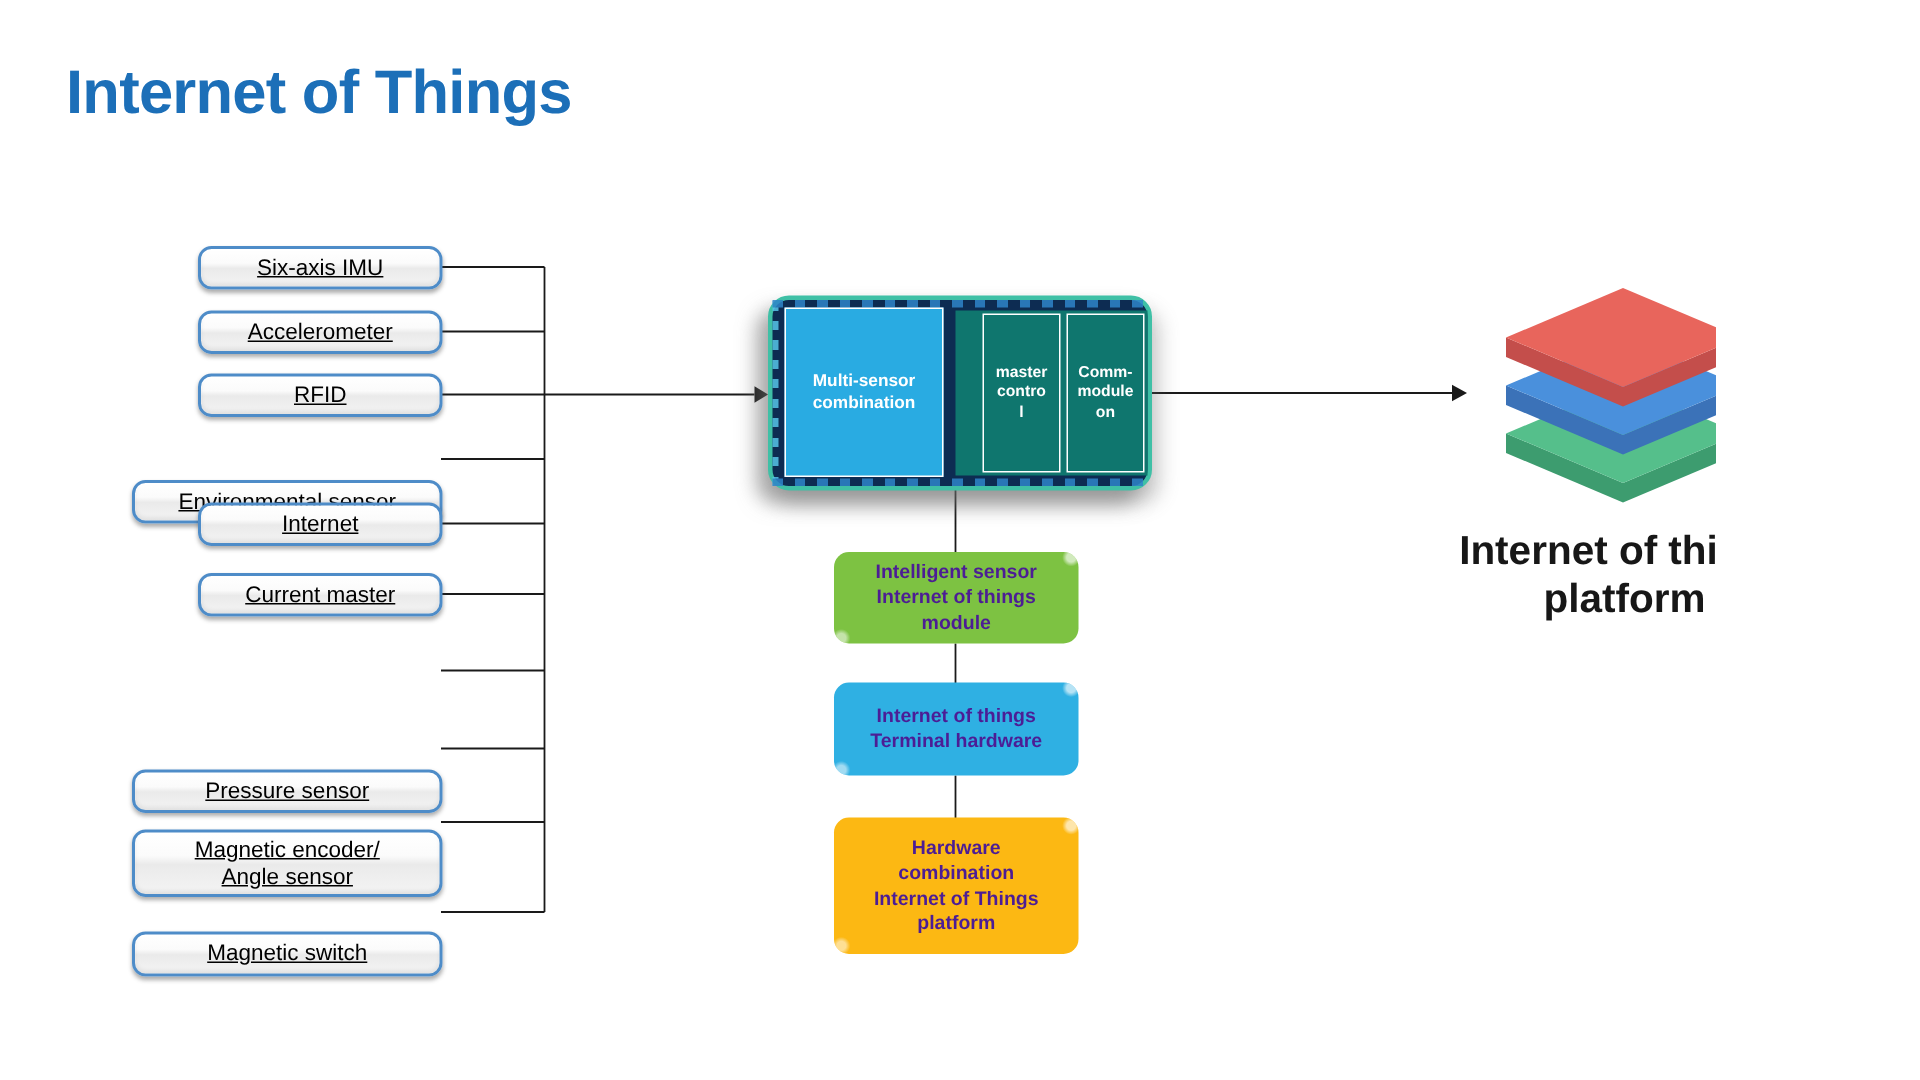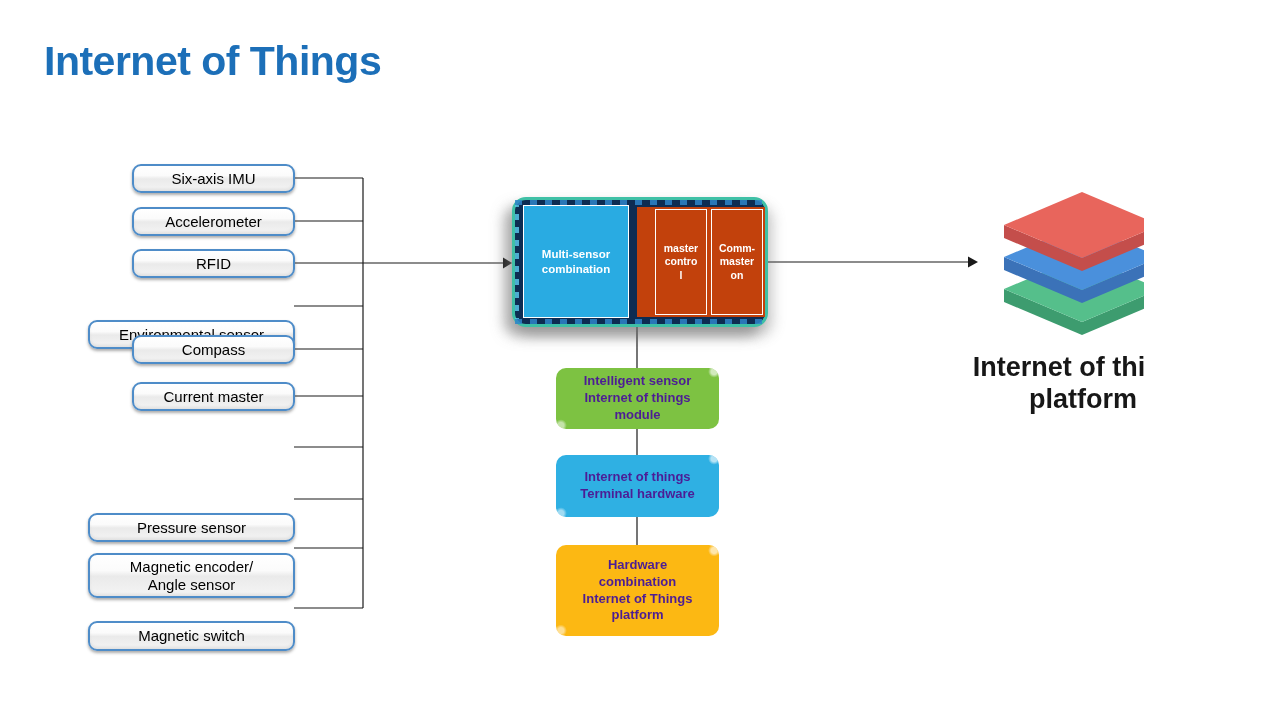--- a/index.html
+++ b/index.html
@@ -14,21 +14,21 @@
   }
   
   .wires{position:absolute;left:0;top:0;width:1280px;height:720px;}
   
   .sensor{
     position:absolute;box-sizing:border-box;height:29px;
     border:2px solid #4E8CC8;border-radius:9px;
     background:linear-gradient(180deg,#ffffff 0%,#fbfbfb 38%,#eaeaea 52%,#f4f4f4 100%);
     box-shadow:0 2px 3px rgba(70,70,70,.45), inset 0 1px 1px #ffffff, inset 0 -2px 3px rgba(0,0,0,.08);
     display:flex;align-items:center;justify-content:center;
-    font-size:15px;color:#000;text-align:center;line-height:1.2;white-space:pre-line;
+    font-size:15px;color:#000;text-align:center;line-height:1.2;white-space:pre-line;text-decoration:underline;
   }
   .sensor.n{left:132px;width:163px;}
   .sensor.w{left:88px;width:207px;margin-top:28px;}
   
   .chip{
     position:absolute;left:512px;top:197px;width:256px;height:130px;box-sizing:border-box;
     background:#0D2C52;border:3px solid #3FC0A6;border-radius:14px;
     box-shadow:-8px 9px 13px rgba(105,105,105,.55), 5px 9px 13px rgba(105,105,105,.32);
   }
   .chip::before{ 
@@ -42,21 +42,21 @@
     background-repeat:no-repeat;
   }
   .chip-cell-left{
     position:absolute;left:8px;top:5px;width:106px;height:113px;box-sizing:border-box;
     background:#29ABE2;border:1.5px solid #ffffff;
     display:flex;align-items:center;justify-content:center;
     color:#fff;font-weight:700;font-size:11.5px;line-height:1.25;text-align:center;white-space:pre-line;
   }
   .chip-right{
     position:absolute;left:122px;top:7px;width:128px;height:110px;box-sizing:border-box;
-    background:#c2410c;display:flex;padding-left:16px;
+    background:#0f766e;display:flex;padding-left:16px;
   }
   .chip-right .cell{
     flex:1;margin:2px;border:1.5px solid #ffffff;box-sizing:border-box;
     display:flex;align-items:center;justify-content:center;
     color:#fff;font-weight:700;font-size:10.5px;line-height:1.25;text-align:center;white-space:pre-line;
   }
   
   .flow-box{
     position:absolute;left:556px;width:163px;box-sizing:border-box;border-radius:10px;
     display:flex;align-items:center;justify-content:center;
@@ -110,36 +110,36 @@
       <line x1="637" y1="517" x2="637" y2="546"></line>
     </g>
     <polygon points="503,257.5 512,263 503,268.5" fill="#1a1a1a"></polygon>
     <polygon points="968,256.5 978,262 968,267.5" fill="#1a1a1a"></polygon>
   </svg>
 
   <div class="sensor n" style="top:164px">Six-axis IMU</div>
   <div class="sensor n" style="top:207px">Accelerometer</div>
   <div class="sensor n" style="top:249px">RFID</div>
   <div class="sensor w" style="top:292px">Environmental sensor</div>
-  <div class="sensor n" style="top:335px">Compass</div>
+  <div class="sensor n" style="top:335px">Internet</div>
   <div class="sensor n" style="top:382px">Current master</div>
   <div class="sensor w" style="top:485px">Pressure sensor</div>
   <div class="sensor w" style="top:525px;height:45px">Magnetic encoder/
 Angle sensor</div>
   <div class="sensor w" style="top:593px;height:30px">Magnetic switch</div>
 
   <div class="chip">
     <div class="chip-cell-left">Multi-sensor
 combination</div>
     <div class="chip-right">
       <div class="cell">master
 contro
 l</div>
       <div class="cell">Comm-
-master
+module
 on</div>
     </div>
   </div>
 
   <div class="flow-box flow-green" style="background-color: rgb(125, 194, 66);">Intelligent sensor
 Internet of things
 module</div>
   <div class="flow-box flow-blue" style="background-color: rgb(47, 176, 227);">Internet of things
 Terminal hardware</div>
   <div class="flow-box flow-yellow" style="background-color: rgb(252, 184, 19);">Hardware

